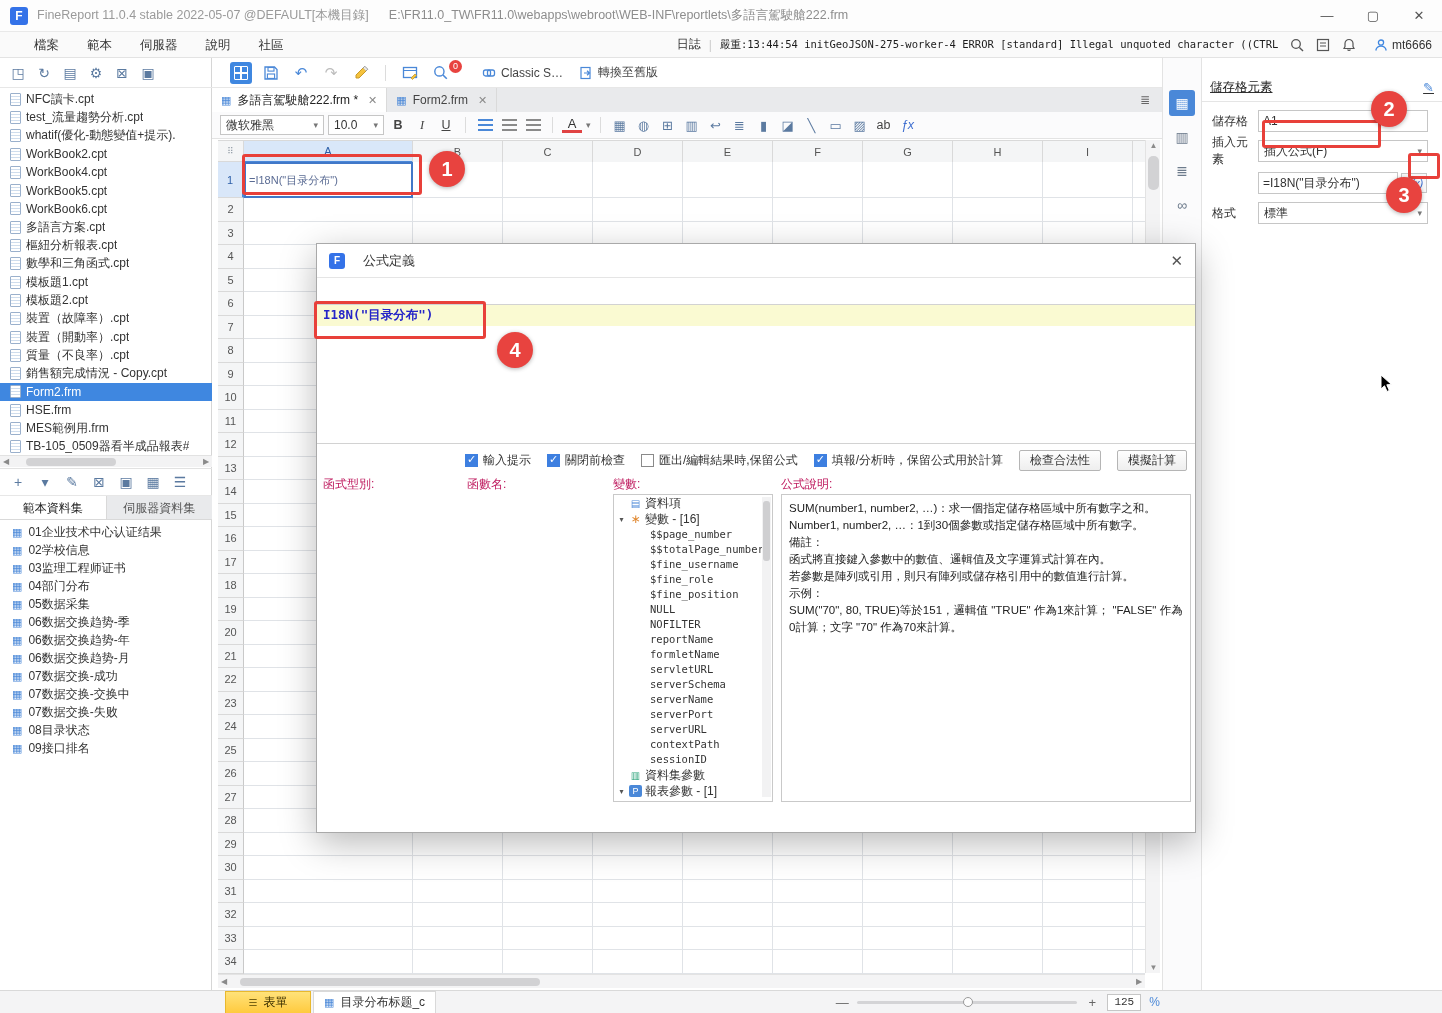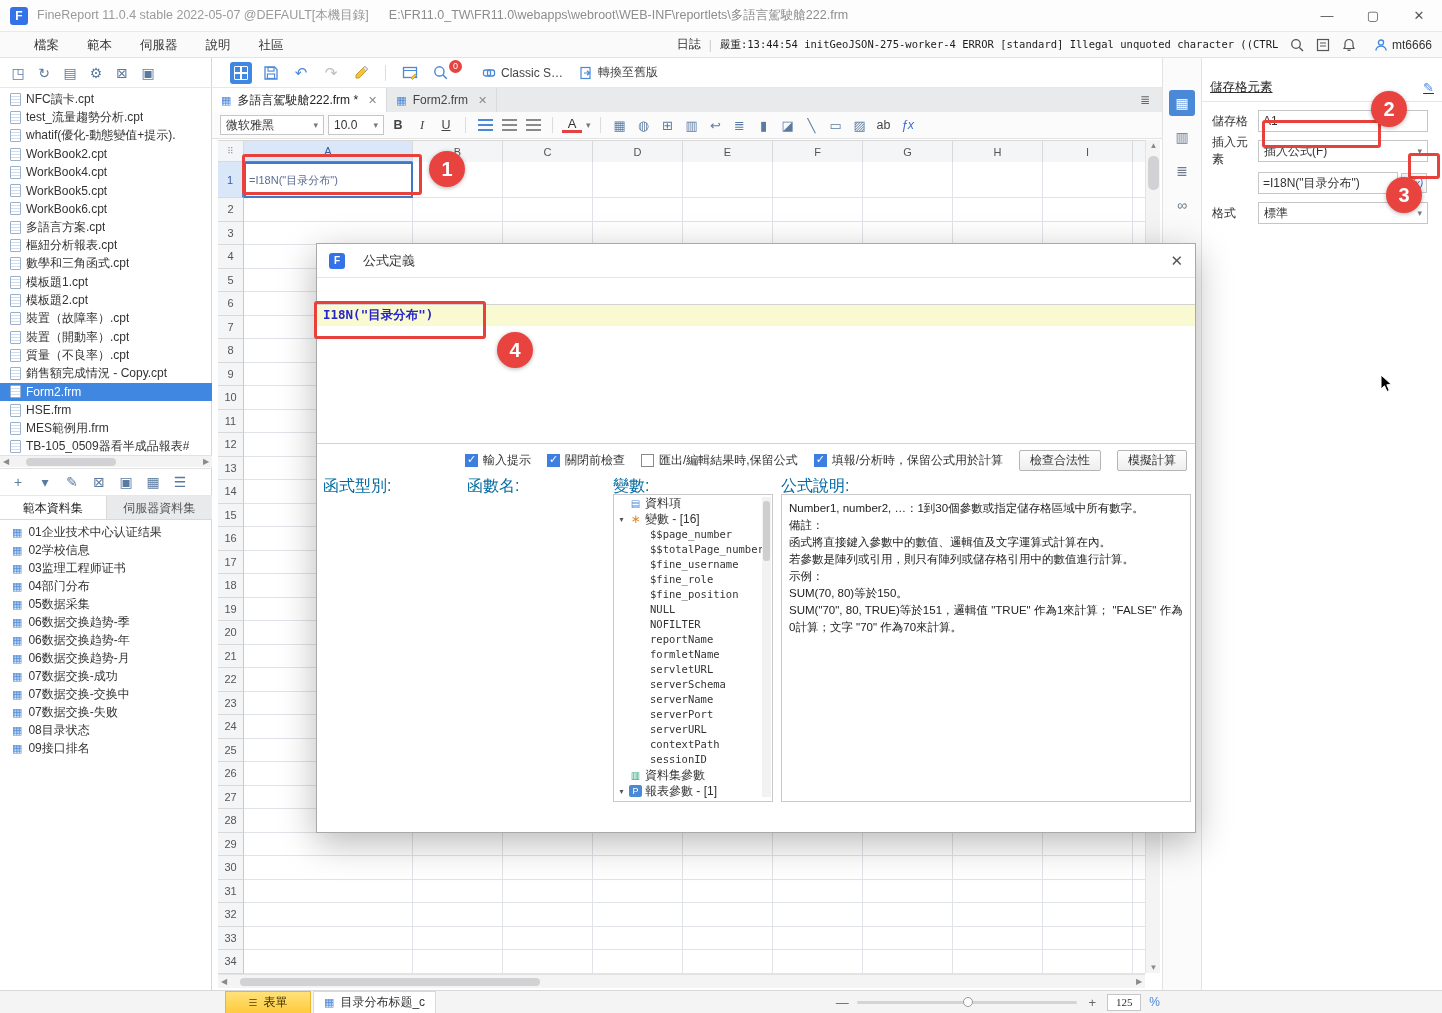--- a/index.html
+++ b/index.html
@@ -116,21 +116,21 @@
 
 .bottombar { position:absolute; left:0; top:990px; width:1442px; height:23px; background:#f4f4f5; border-top:1px solid #d9d9d9; display:flex; align-items:center; z-index:5; }
 .sheet-tab { margin-left:225px; width:86px; height:22px; background:linear-gradient(#ffe27a,#ffca3e); display:flex; align-items:center; justify-content:center; gap:6px; font-size:12px; color:#3c3000; border:1px solid #e8b82e; border-bottom:none; }
 .sheet-tab .icon { font-size:10px; color:#7a6414; }
 .comp-tab { margin-left:2px; height:22px; padding:0 10px; background:#fff; border:1px solid #d9d9d9; border-bottom:none; display:flex; align-items:center; gap:6px; font-size:12px; color:#333; }
 .comp-tab .icon { color:#4a88d8; font-size:11px; }
 .zoom { margin-left:auto; display:flex; align-items:center; gap:8px; padding-right:282px; }
 .zoom-minus, .zoom-plus { color:#666; font-size:13px; width:14px; text-align:center; }
 .slider { width:220px; height:3px; background:#d4d4d6; border-radius:2px; position:relative; }
 .slider .handle { position:absolute; left:48%; top:-4px; width:10px; height:10px; background:#fdfdfd; border:1px solid #9a9a9a; border-radius:50%; }
-.zoom-val { width:34px; height:17px; border:1px solid #c6c6c6; font-size:11px; text-align:center; color:#333; background:#fff; font-family:Liberation Serif, serif; }
+.zoom-val { width:34px; height:17px; border:1px solid #c6c6c6; font-size:11px; text-align:center; color:#333; background:#fff; font-family:Liberation Mono, monospace; }
 .pct { color:#4a88d8; font-size:12px; }
 
 
 .dialog { position:absolute; left:316px; top:243px; width:880px; height:590px; background:#fff; border:1px solid #a9a9a9; box-shadow:0 10px 34px rgba(0,0,0,.28); z-index:40; }
 .dlg-title { height:34px; border-bottom:1px solid #e5e5e5; display:flex; align-items:center; padding:0 12px; gap:9px; }
 .dlg-title-text { font-size:13px; color:#333; }
 .dlg-close { margin-left:auto; font-size:15px; color:#555; }
 .dlg-prompt-row { height:26px; display:flex; align-items:center; padding:0 6px; }
 .dlg-prompt { font-size:12px; color:#333; padding-left:2px; }
 .dlg-search { margin-left:auto; display:flex; align-items:center; gap:2px; padding-right:4px; }
@@ -139,21 +139,21 @@
 .dlg-editor { position:absolute; left:0; top:60px; width:878px; height:140px; border-top:1px solid #d2d2d2; border-bottom:1px solid #d2d2d2; background:#fff; }
 .formula-line { height:21px; background:#fafad2; font-family:"DejaVu Sans Mono",monospace; font-size:12.5px; font-weight:bold; color:#2525c8; padding:2px 6px; }
 .dlg-opts { position:absolute; left:0; top:204px; width:878px; height:24px; display:flex; align-items:center; padding:0 8px; gap:16px;justify-content:flex-end; }
 .opt { display:flex; align-items:center; gap:5px; }
 .cb { width:13px; height:13px; border:1px solid #8a8a8a; background:#fff; position:relative; flex:none; }
 .cb.on { background:#3d7fe0; border-color:#3d7fe0; }
 .cb.on::after { content:"✓"; position:absolute; left:1px; top:-2px; color:#fff; font-size:11px; }
 .opt-label { font-size:12px; color:#333; }
 .dlg-opts .btn:first-of-type { margin-left:auto; }
 .btn { height:21px; border:1px solid #b5b5b5; background:linear-gradient(#fefefe,#eeeeee); font-size:12px; padding:0 10px; line-height:19px; color:#333; border-radius:2px; text-align:center; }
-.dlg-listlabels { position:absolute; top:232px; font-size:16px; color:#0369a1; }
+.dlg-listlabels { position:absolute; top:232px; font-size:12px; color:#be185d; }
 .lab-cat { left:6px; } .lab-fn { left:150px; } .lab-var { left:296px; } .lab-desc { left:464px; }
 .dlg-list { position:absolute; top:250px; height:308px; border:1px solid #c9c9c9; background:#fff; overflow:hidden; }
 #cat-list { left:4px; width:142px; }
 #fn-list { left:150px; width:140px; }
 .li-item { height:17px; line-height:17px; font-size:12px; padding:0 5px; white-space:nowrap; color:#333; }
 .li-item.sel { background:#3f87e0; color:#fff; }
 #var-list { left:296px; width:160px; }
 .var-group { height:16px; display:flex; align-items:center; gap:3px; padding-left:3px; white-space:nowrap; }
 .var-caret { width:9px; font-size:8px; color:#555; text-align:center; flex:none; }
 .var-icon { width:13px; text-align:center; font-size:10px; flex:none; }
@@ -1112,26 +1112,26 @@
           <div class="var-icon dataset-param-icon">▥</div>
           <div class="var-label">資料集參數</div>
         </div>
         <div class="var-group">
           <div class="var-caret">▾</div>
           <div class="var-icon report-param-icon">P</div>
           <div class="var-label">報表參數 - [1]</div>
         </div>
       </div>
     <div class="dlg-list" id="desc-panel">
+        <div class="desc-line">SUM(number1, number2, …)：求一個指定儲存格區域中所有數字之和。</div>
         <div class="desc-line">Number1, number2, …：1到30個參數或指定儲存格區域中所有數字。</div>
         <div class="desc-line">備註：</div>
         <div class="desc-line">函式將直接鍵入參數中的數值、邏輯值及文字運算式計算在內。</div>
         <div class="desc-line">若參數是陣列或引用，則只有陣列或儲存格引用中的數值進行計算。</div>
         <div class="desc-line">示例：</div>
-        <div class="desc-line">SUM(70, 80)等於150。</div>
         <div class="desc-line">SUM("70", 80, TRUE)等於151，邏輯值 "TRUE" 作為1來計算； "FALSE" 作為0計算；文字 "70" 作為70來計算。</div>
       </div>
   </div>
 
   <div class="anno-box box1"></div>
   <div class="anno-badge b1">1</div>
   <div class="anno-box box2"></div>
   <div class="anno-badge b2">2</div>
   <div class="anno-box box3"></div>
   <div class="anno-badge b3">3</div>

